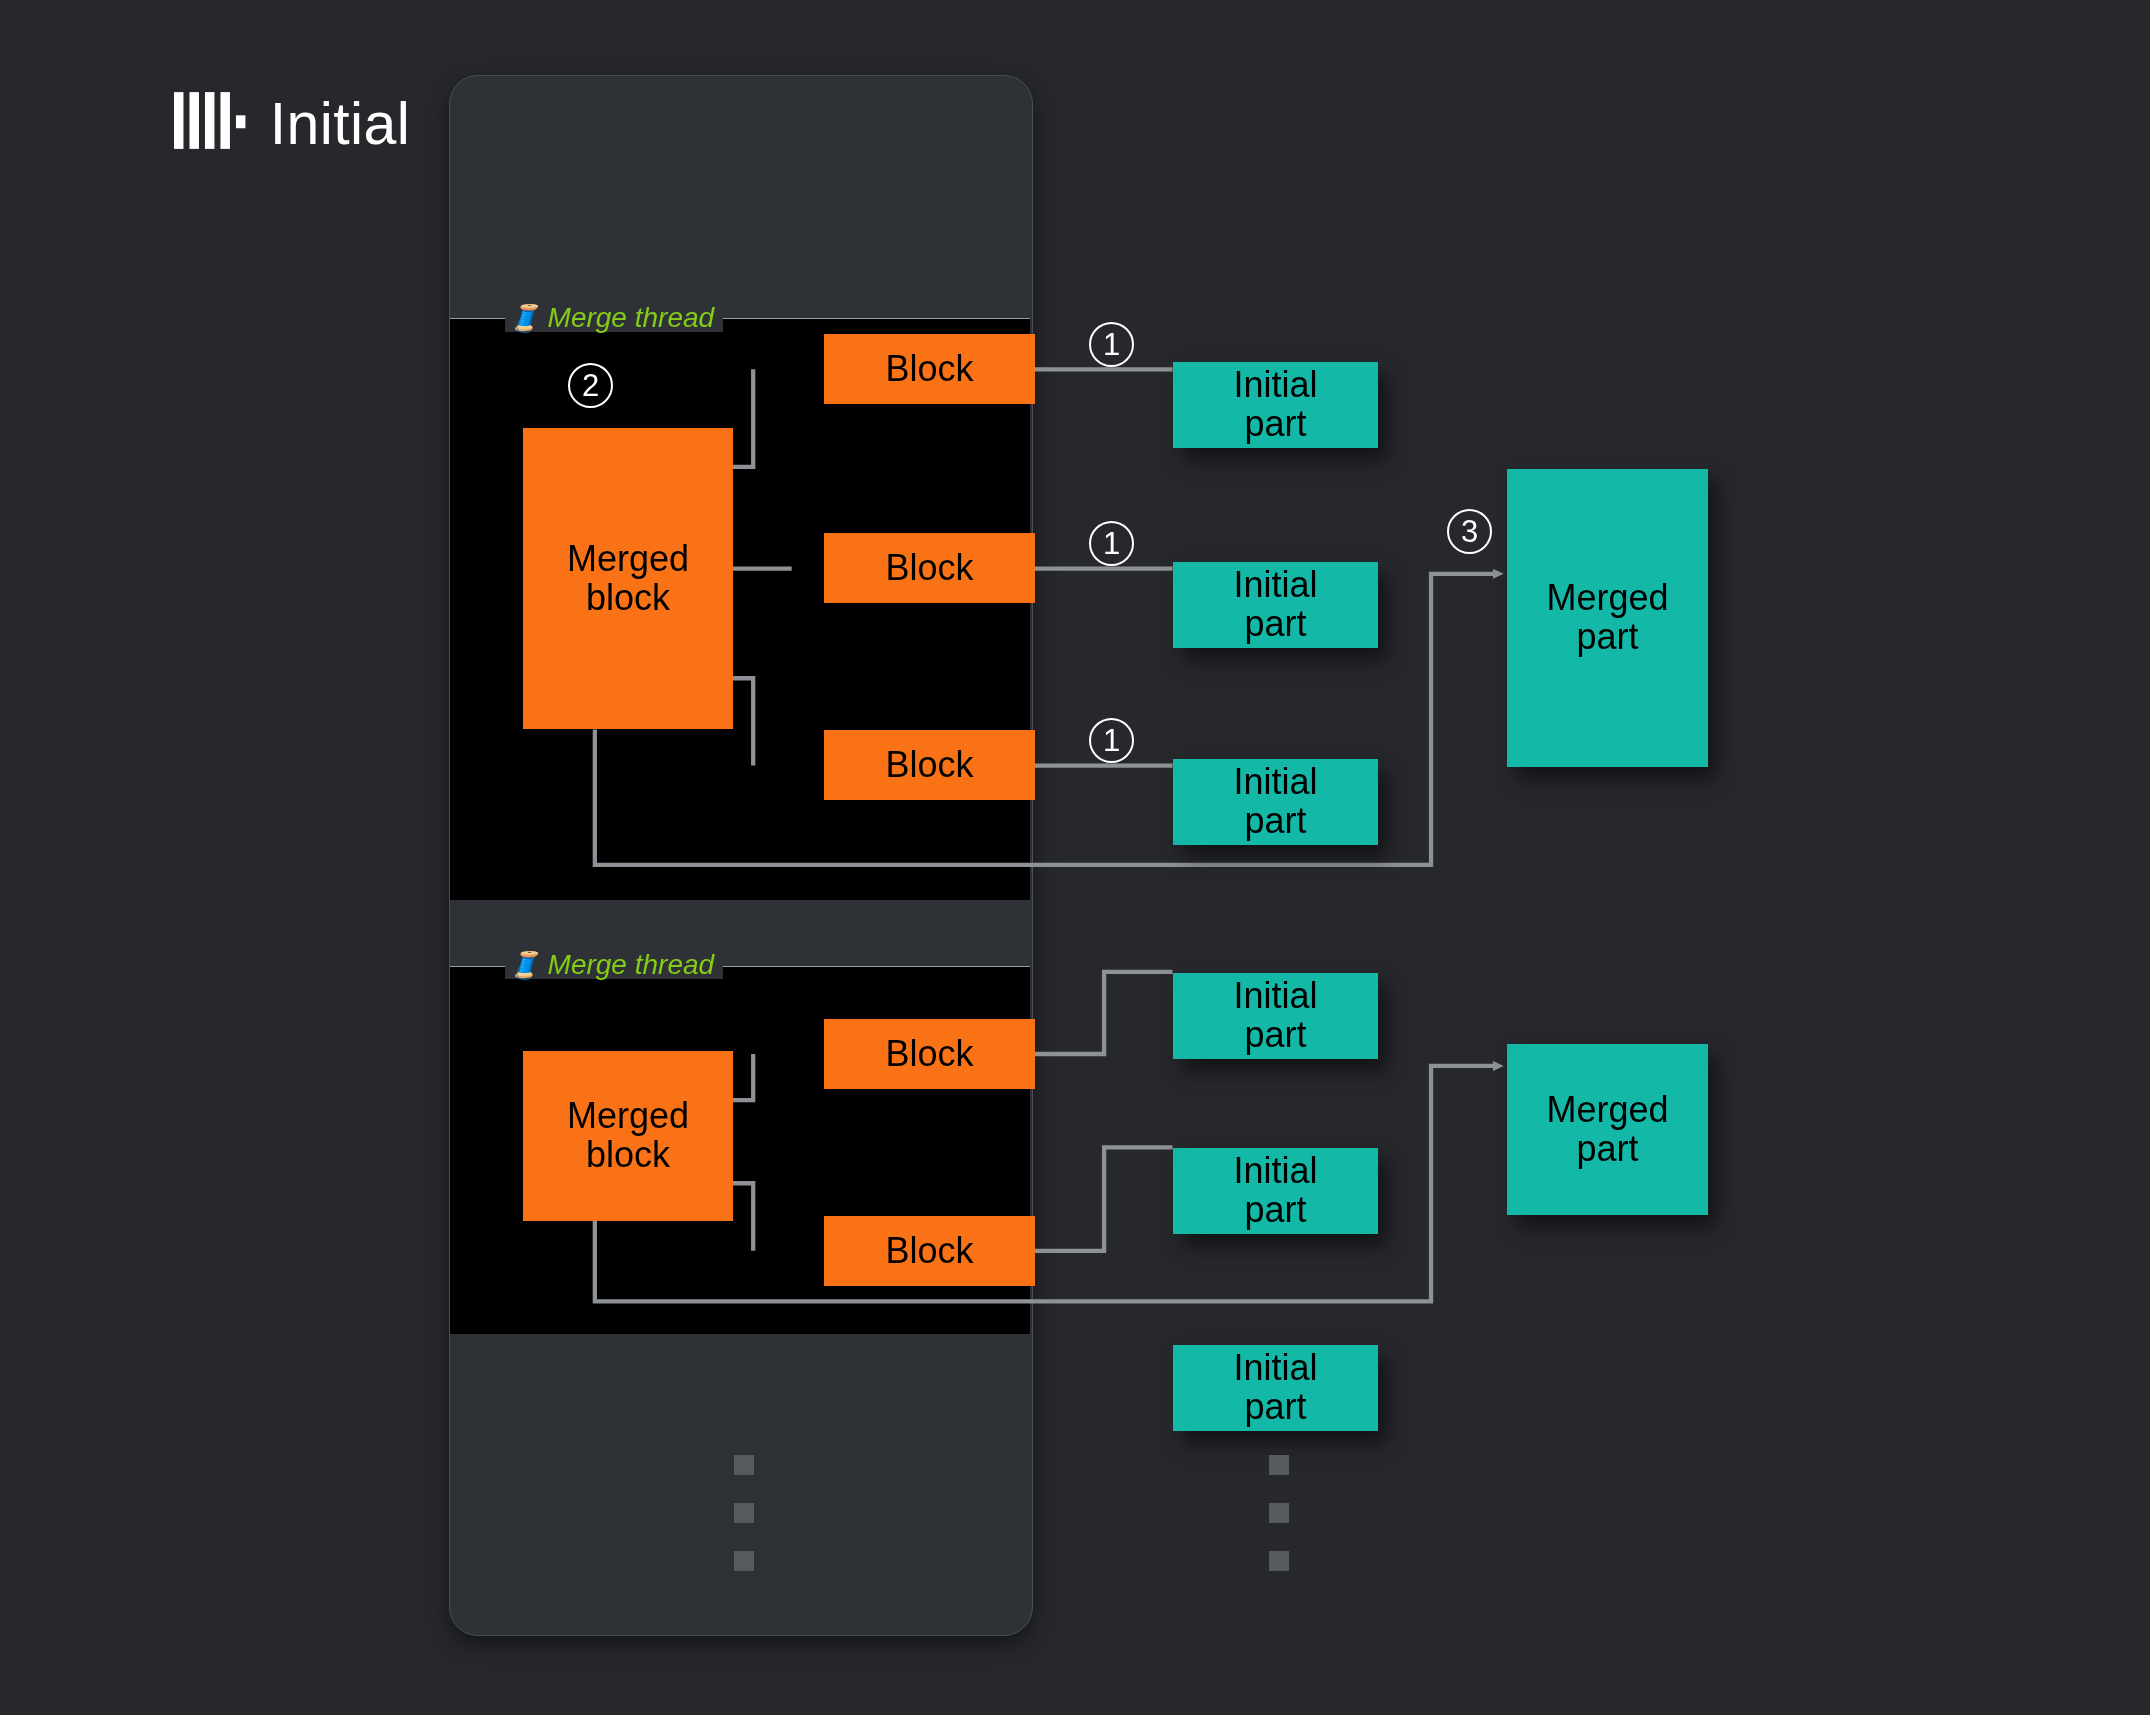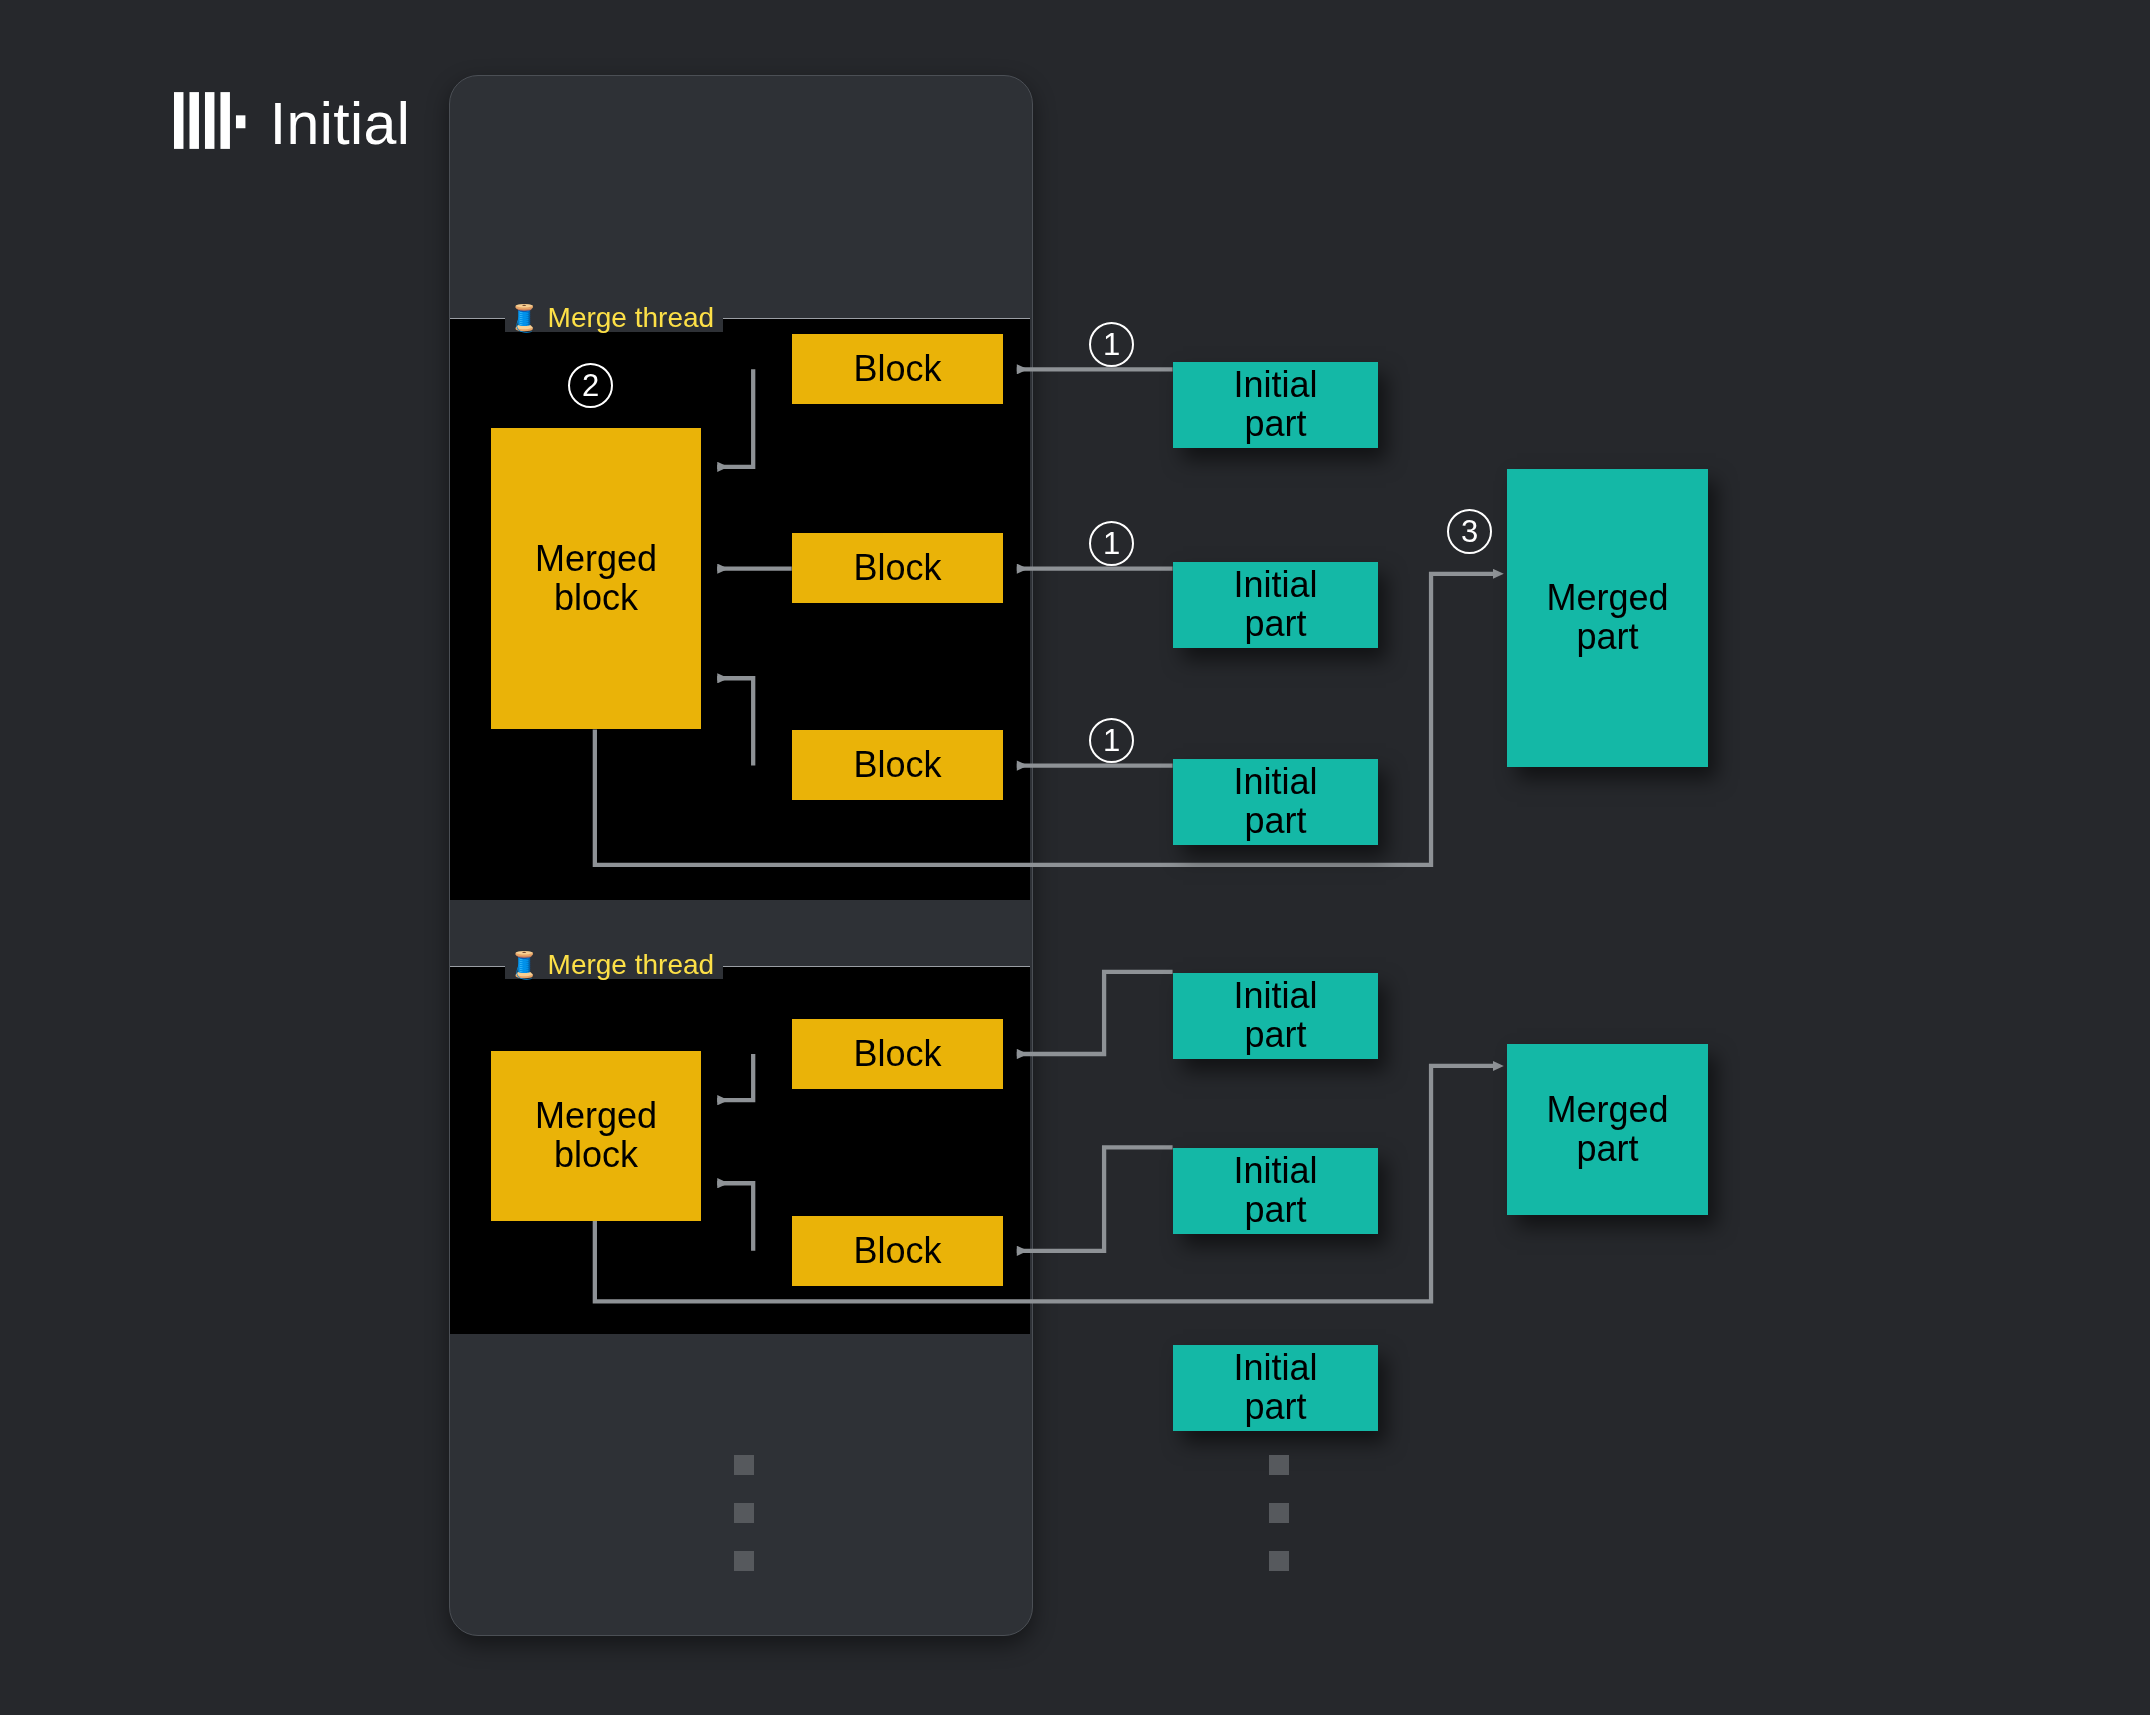--- a/index.html
+++ b/index.html
@@ -71,26 +71,27 @@
     height: 0;
     border-top: 1.7px solid #9a9ea4;
     left: 450px;
     width: 580px;
   }
   #thread-rule-1 { top: 318px; }
   #thread-rule-2 { top: 966px; }
 
   .thread-label {
     position: absolute;
-    color: #fde047;
+    color: #84cc16;
     font-size: 28px;
     white-space: nowrap;
     background: #2e3136;
     padding: 0 8.6px 0 3.4px;
     line-height: 1;
+    font-style: italic;
   }
   #thread-label-1 { left: 505px; top: 304px; }
   #thread-label-2 { left: 505px; top: 951px; }
   .thread-label .spool {
     font-size: 26px;
     margin-right: 6.8px;
   }
 
   
   .box {
@@ -98,21 +99,21 @@
     box-sizing: border-box;
     display: flex;
     align-items: center;
     justify-content: center;
     text-align: center;
     color: #000000;
     font-size: 36px;
     line-height: 1.08;
     font-weight: 400;
   }
-  .box.blue { background: #eab308; }
+  .box.blue { background: #f97316; margin-left: 32px; }
   .box.yellow {
     background: #14b8a6;
     box-shadow: 8.6px 12px 19px rgba(0,0,0,0.55);
     margin-top: 44px;
   }
 
   
   #block-1-1 { left: 792px; top: 334px;  width: 211px; height: 70px; }
   #block-1-2 { left: 792px; top: 533px;  width: 211px; height: 70px; }
   #block-1-3 { left: 792px; top: 730px;  width: 211px; height: 70px; }

